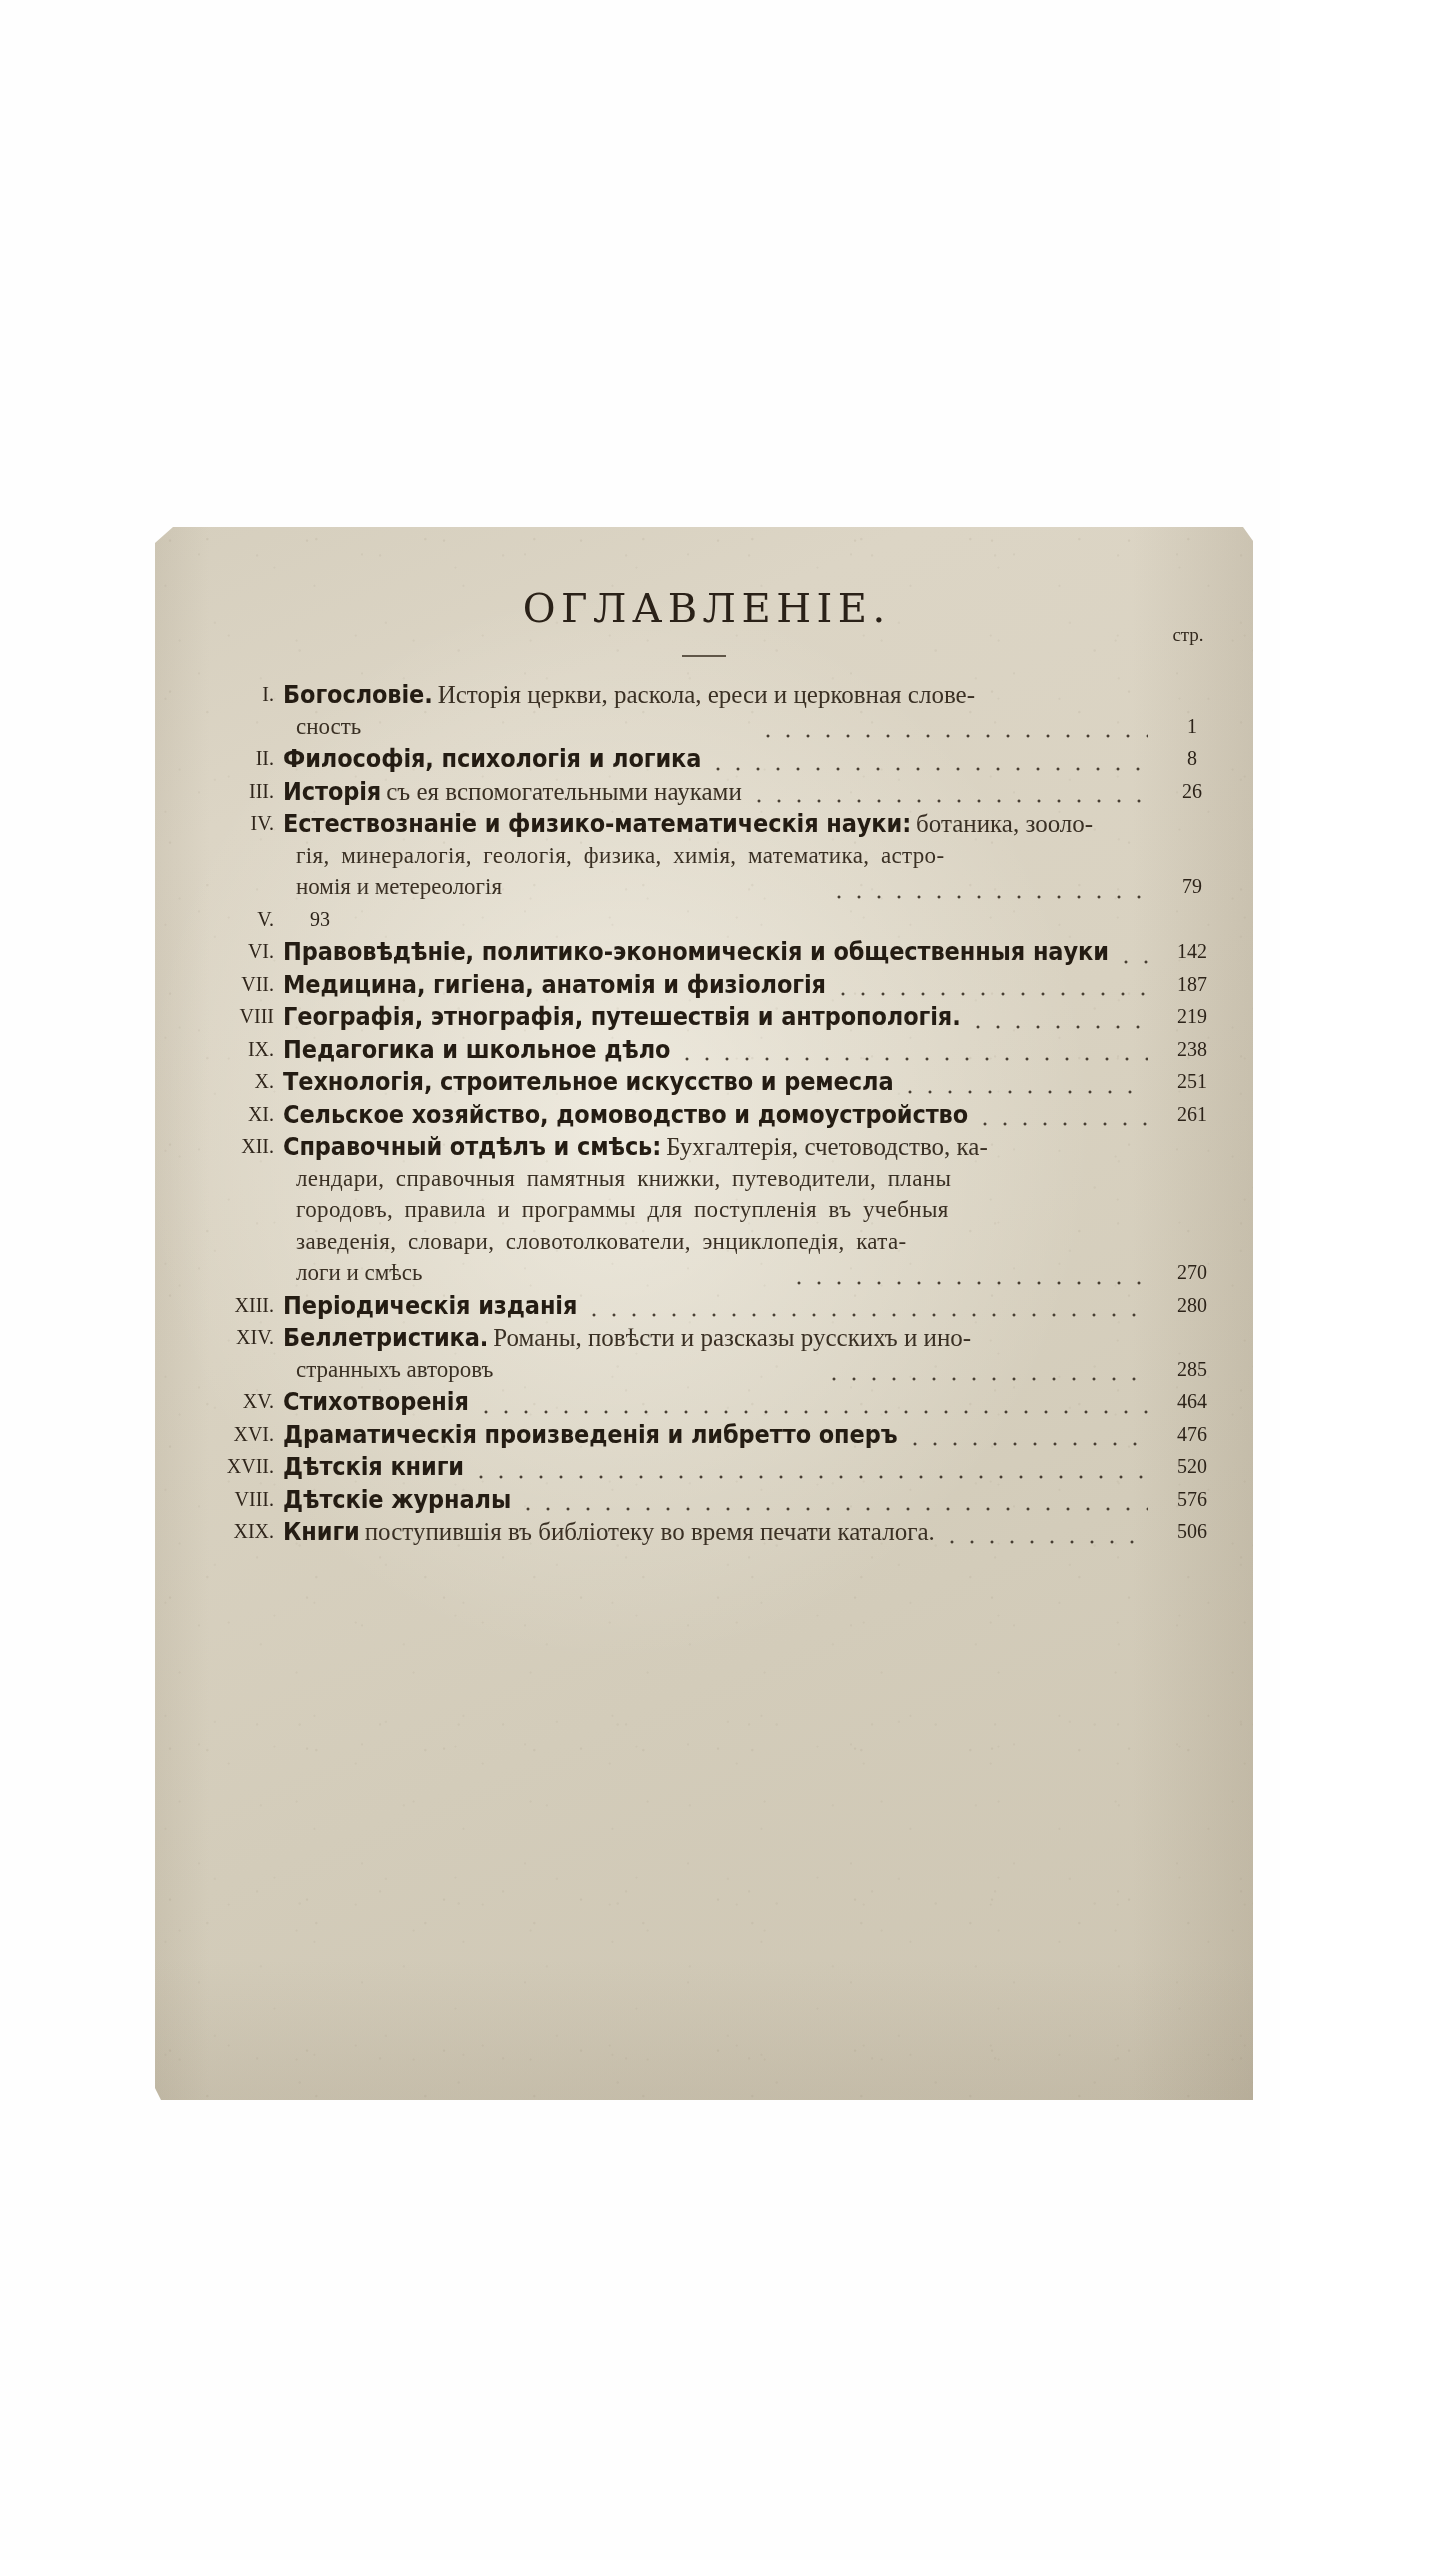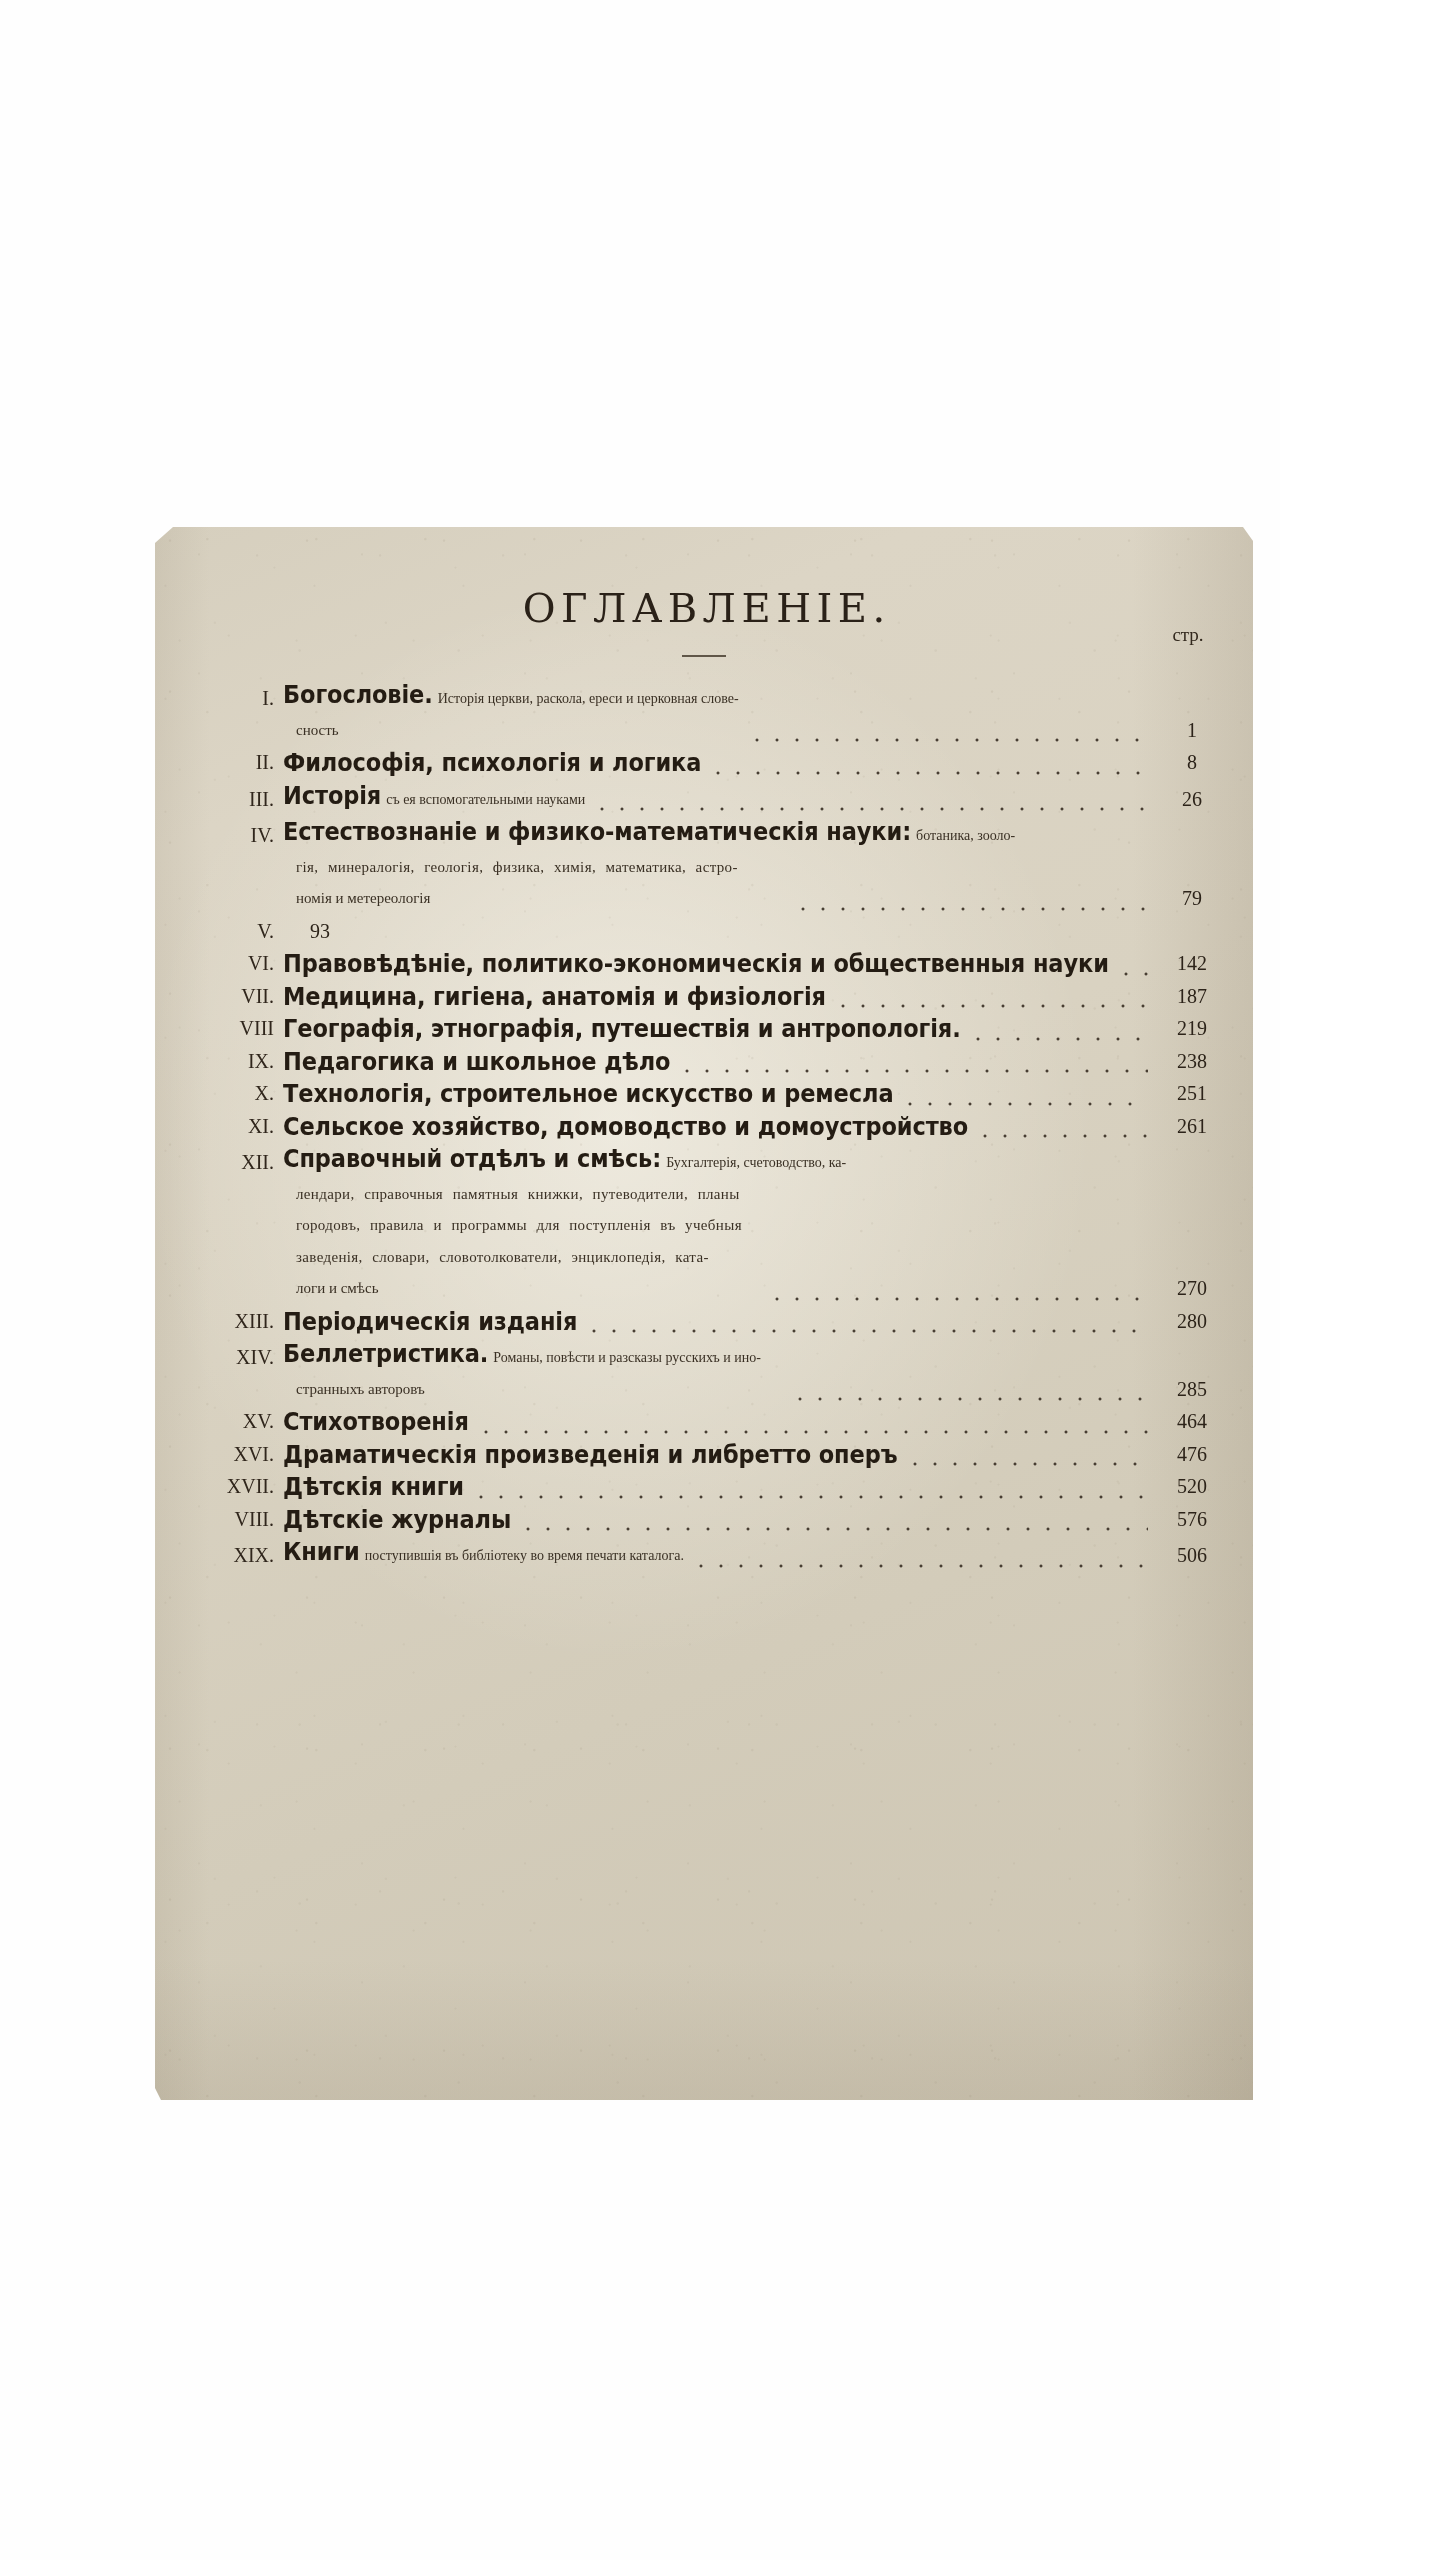--- a/index.html
+++ b/index.html
@@ -167,31 +167,31 @@
     font-weight: bold;
     font-size: 25px;
     font-family: "DejaVu Sans Condensed", "Liberation Sans Narrow", "Liberation Sans", sans-serif;
     color: #241c13;
     letter-spacing: -0.1px;
     white-space: nowrap;
     flex: 0 0 auto;
   }
 
   .desc-text {
-    font-size: 14px;
+    font-size: 25px;
     font-family: "Liberation Serif", "DejaVu Serif", serif;
     color: #3a3024;
     white-space: nowrap;
     flex: 0 0 auto;
   }
   .desc-text.spaced { padding-left: 5px; }
 
   
   .flow-text {
-    font-size: 15px;
+    font-size: 23px;
     font-family: "Liberation Serif", "DejaVu Serif", serif;
     color: #3a3024;
     flex: 1 1 auto;
     white-space: nowrap;
   }
   .flow-wide { letter-spacing: 0.35px; word-spacing: 5.5px; }
 
   .leader {
     flex: 1 1 auto;
     min-width: 8px;

